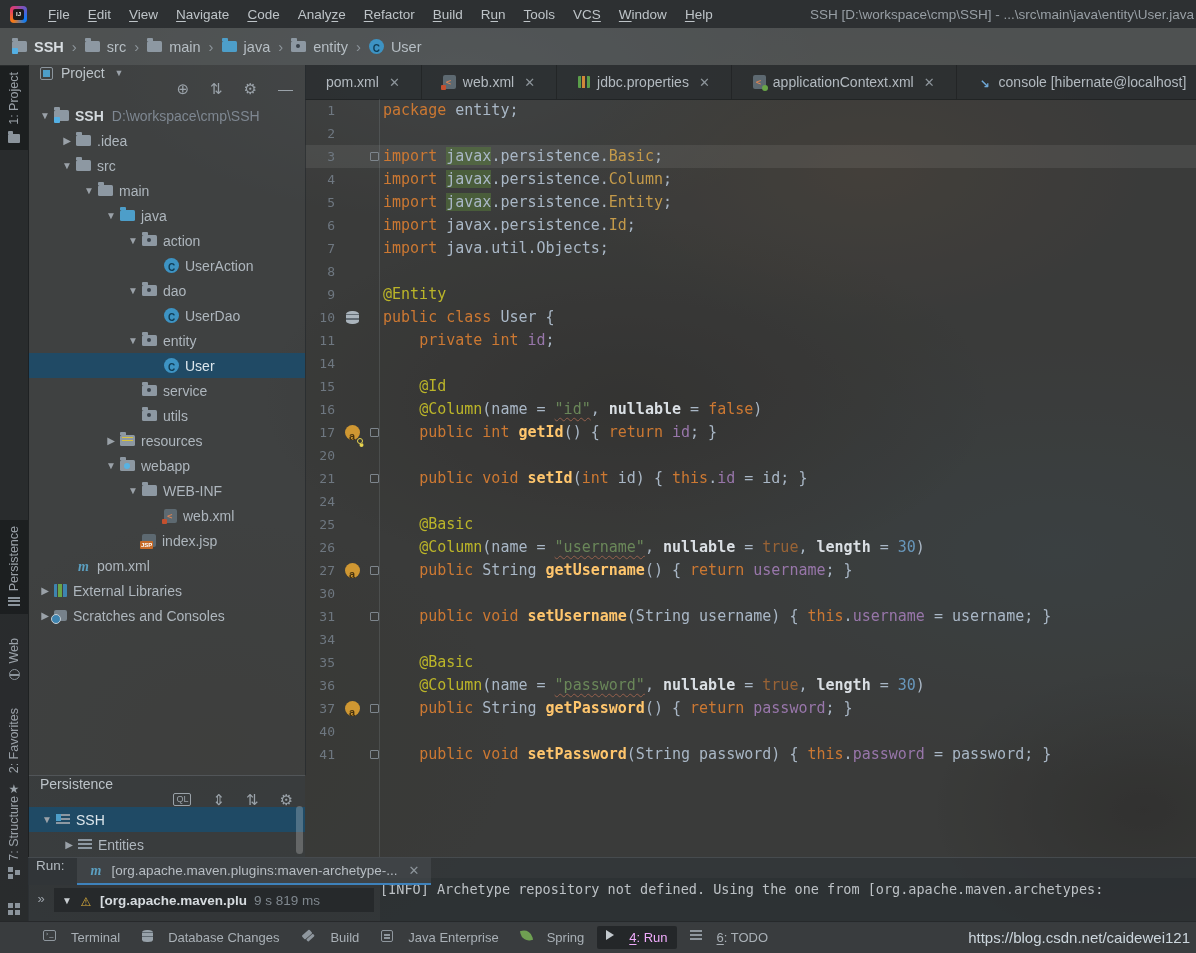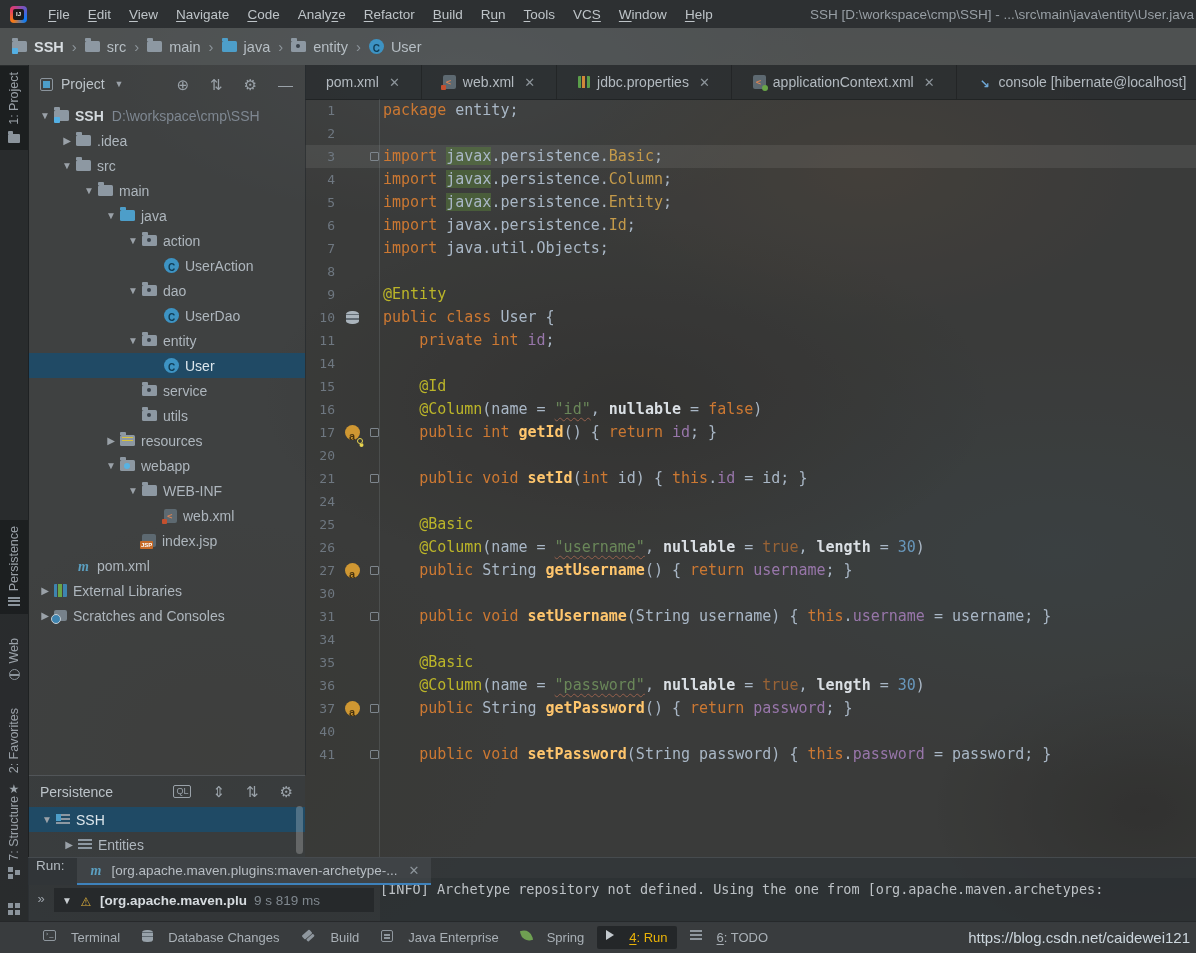--- a/index.html
+++ b/index.html
@@ -83,21 +83,21 @@
   .xic-scratches{width:13px;height:11px;background:#77828b;border-radius:2px;}
   .xic-scratches::after{content:"";position:absolute;left:-3px;bottom:-3px;width:8px;height:8px;border-radius:50%;background:#3e84b0;border:1px solid #c6cdd2;}
   .xic-persist{width:14px;height:11px;background:repeating-linear-gradient(180deg,#8d98a2 0 2px,transparent 2px 4px);}
   .xic-persist::before{content:"";position:absolute;left:0;top:0;width:5px;height:7px;background:#4d9ec9;}
   .xic-entities{width:14px;height:11px;background:repeating-linear-gradient(180deg,#8d98a2 0 2px,transparent 2px 4px);}
   .xic-warning{width:14px;height:13px;text-align:center;}
   .xic-warning::after{content:"⚠";color:#e8b73c;font-size:12px;line-height:13px;}
   
   .project-panel{position:absolute;left:28px;top:65px;width:277px;height:710px;
         background:rgba(60,66,70,.5);border-right:1px solid rgba(18,20,22,.35);z-index:4;}
-  .panel-head{height:38px;display:flex;align-items:center;padding:0 12px;font-size:14px;color:#bcc3c8;}
+  .panel-head{height:38px;display:flex;padding:0 12px;font-size:14px;color:#bcc3c8;flex-direction:column;}
   .ph-sel{display:flex;align-items:center;gap:8px;cursor:pointer;}
   .ph-icon{width:13px;height:13px;border:1px solid #8b949c;border-radius:2px;position:relative;box-sizing:border-box;}
   .ph-icon::after{content:"";position:absolute;inset:2px;background:#4d9ec9;}
   .ph-caret{font-size:9px;color:#9aa1a8;margin-left:2px;}
   .hicons{margin-left:auto;display:flex;align-items:center;gap:21px;}
   .hicon{font-size:15px;color:#9aa2a9;cursor:pointer;line-height:1;}
   .hicon.ql{font-size:9px;border:1px solid #9aa2a9;border-radius:2px;padding:1px 2px;}
   .tree{font-size:14px;color:#aeb6bd;}
   .trow{height:25px;display:flex;align-items:center;white-space:nowrap;cursor:pointer;}
   .trow .arrow{width:18px;font-size:10px;color:#9aa1a8;text-align:center;flex:none;}
@@ -161,21 +161,21 @@
         align-items:center;gap:7px;padding:0 8px;font-size:13.5px;cursor:pointer;}
   .rn-arrow{font-size:10px;color:#c8cdd1;}
   .rn-text{font-weight:bold;color:#d6dbdf;}
   .rn-time{color:#7f878e;}
   
   .statusbar{position:absolute;left:0;right:0;bottom:0;height:31px;background:rgba(56,60,63,.92);
         border-top:1px solid rgba(0,0,0,.3);display:flex;align-items:center;padding:0 10px;
         font-size:13px;color:#a9b0b6;z-index:20;}
   .sb-item{display:flex;align-items:flex-start;gap:15px;padding:4px 9px;border-radius:2px;cursor:pointer;white-space:nowrap;}
   .sb-item:first-of-type{margin-left:24px;}
-  .sb-item.active{background:rgba(20,22,24,.55);color:#eab308;}
+  .sb-item.active{background:rgba(20,22,24,.55);color:#f0abfc;}
   .watermark{margin-left:auto;font-size:15px;color:#ccd6dd;padding-right:4px;}
   .si{position:relative;display:inline-block;flex:none;}
   .si-terminal{width:13px;height:11px;border:1px solid #8f979e;border-radius:2px;box-sizing:border-box;}
   .si-terminal::after{content:"›_";position:absolute;left:1px;top:-2px;font:bold 7px/11px "DejaVu Sans Mono",monospace;color:#8f979e;}
   .si-db{width:11px;height:12px;border-radius:5px/2.5px;
       background:linear-gradient(180deg,#97a1a9 0 2.5px,#5f6971 2.5px 3.5px,#97a1a9 3.5px 6.5px,#5f6971 6.5px 7.5px,#97a1a9 7.5px 12px);}
   .si-hammer{width:14px;height:13px;}
   .si-hammer::before{content:"";position:absolute;width:10px;height:5px;background:#8f979e;border-radius:1px;transform:rotate(-42deg);top:2px;left:1px;}
   .si-hammer::after{content:"";position:absolute;width:2.5px;height:9px;background:#8f979e;border-radius:1px;transform:rotate(48deg);left:8px;top:3px;}
   .si-javaee{width:12px;height:12px;border:1px solid #8f979e;border-radius:2px;box-sizing:border-box;}

